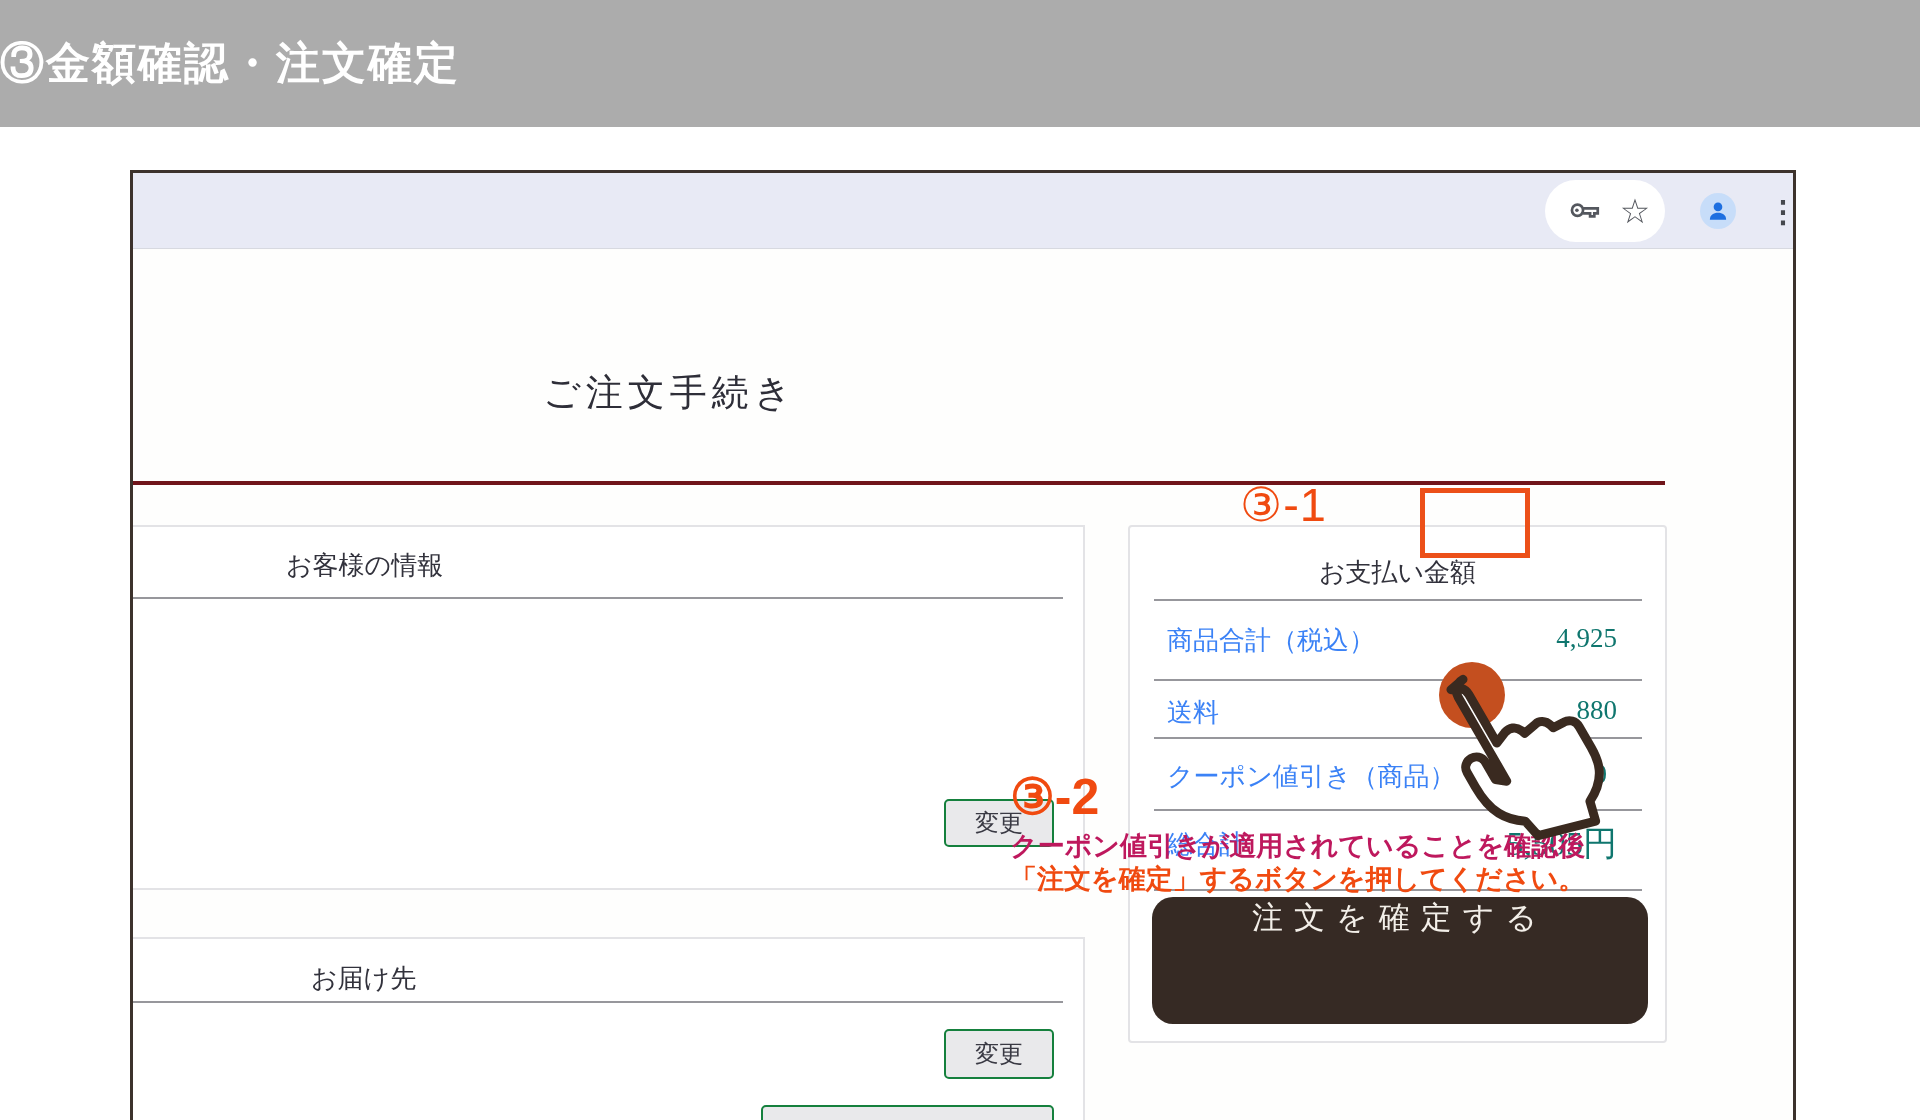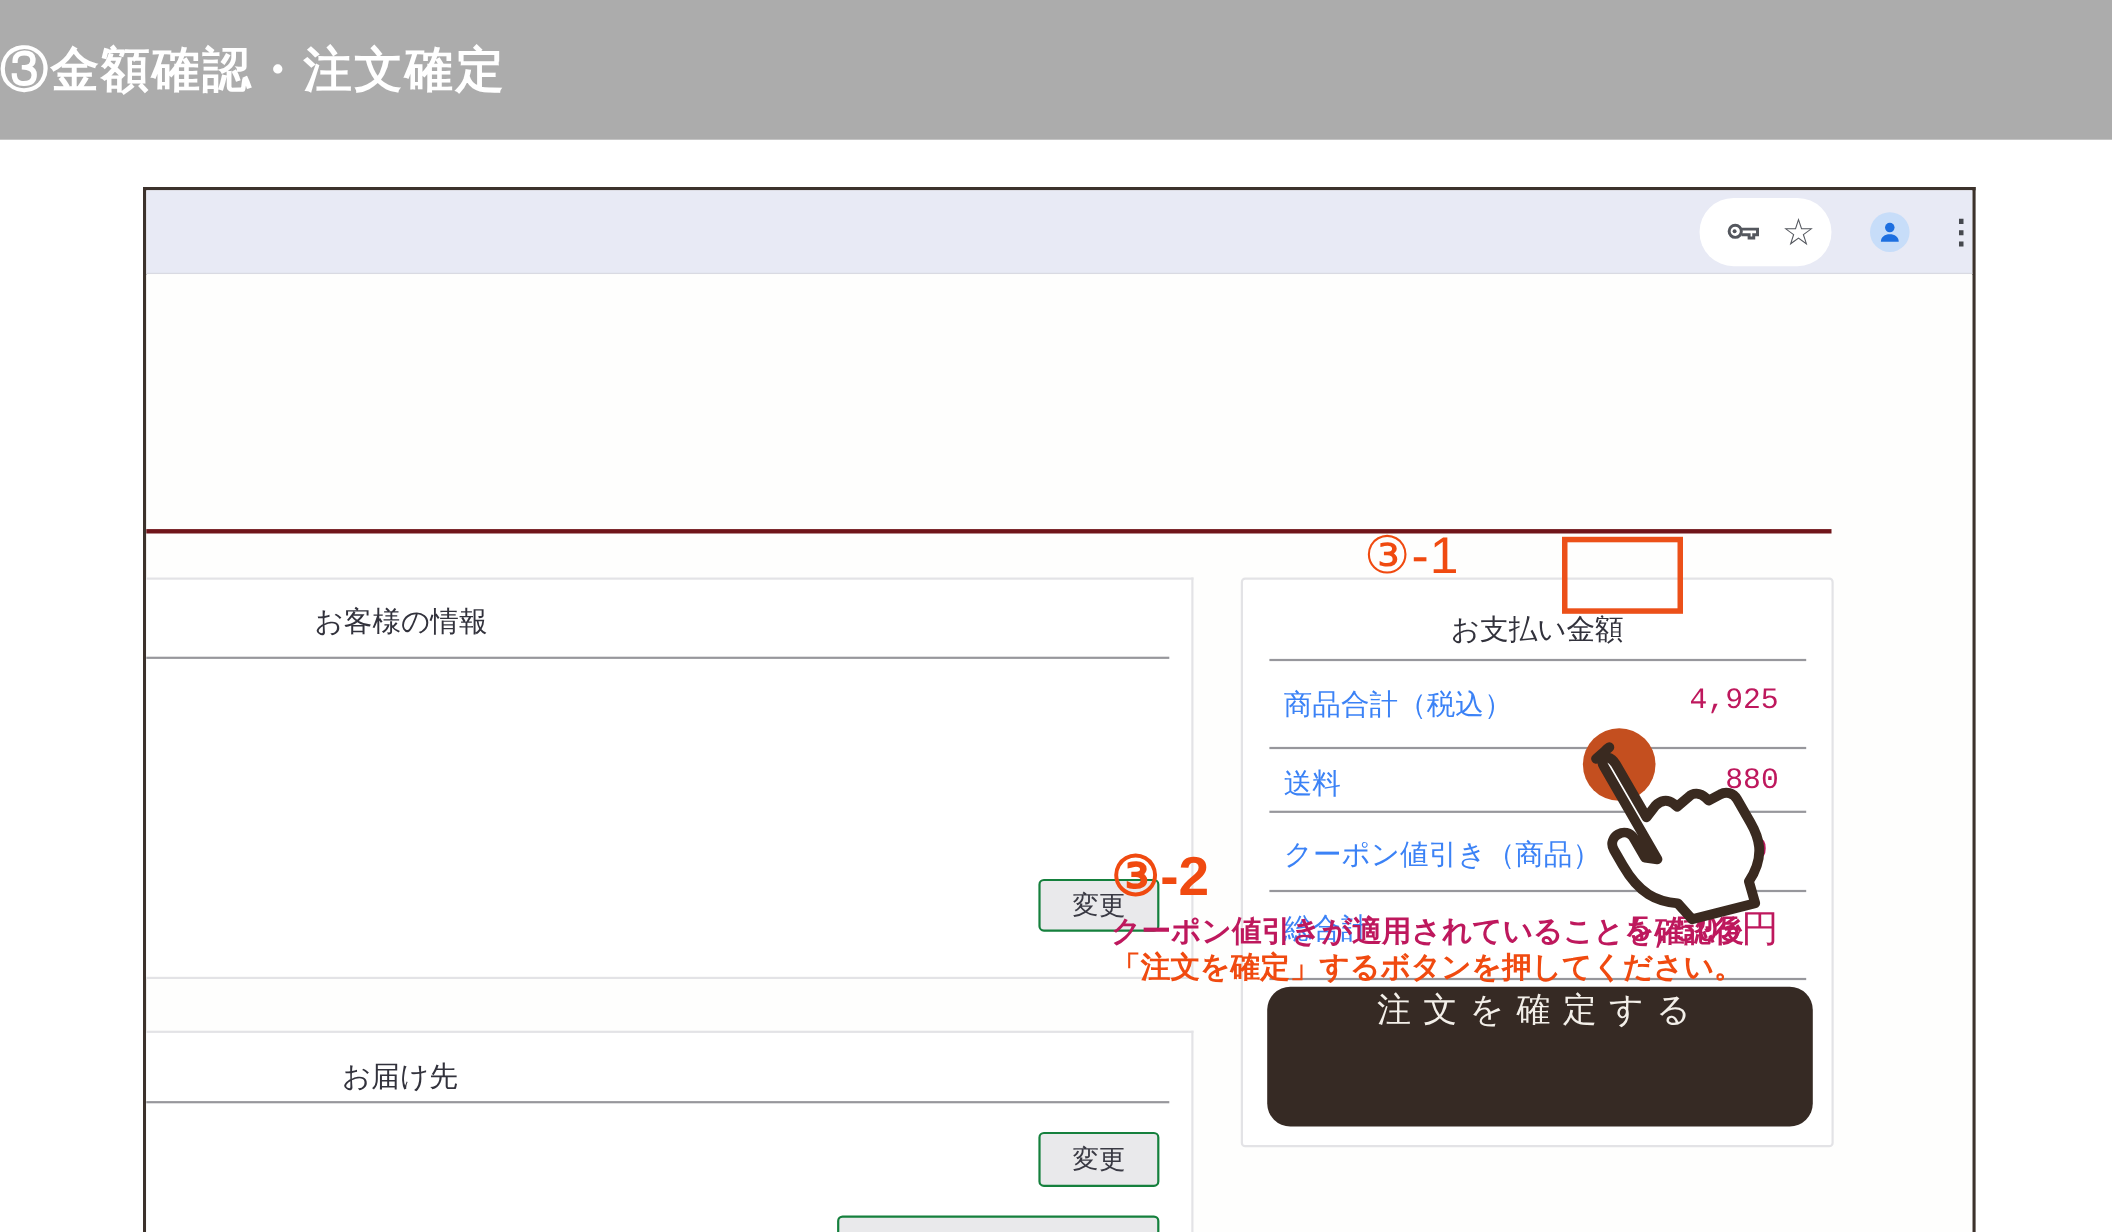--- a/index.html
+++ b/index.html
@@ -46,22 +46,22 @@
               font-family:"Liberation Serif", serif; color:#3a3a44; cursor:pointer; }
 
   
   #panel-customer { left:0; top:275px; width:952px; height:365px; border-left:none; }
   #panel-delivery { left:0; top:687px; width:952px; height:247px; border-left:none; }
 
   
   #panel-payment { left:995px; top:275px; width:539px; height:518px; border-radius:4px; }
   .pay-row-label { position:absolute; left:37px; font-family:"Liberation Serif", serif;
                    font-size:26px; color:#3b82f6; }
-  .pay-row-value { position:absolute; right:48px; font-family:Liberation Mono, monospace;
-                   font-size:27px; color:#be185d; }
+  .pay-row-value { position:absolute; right:48px; font-family:Liberation Serif, serif;
+                   font-size:27px; color:#0f766e; }
   #cta { position:absolute; left:22px; top:370px; width:496px; height:127px;
          background:#362a24; border-radius:21px; display:flex; align-items:flex-start; justify-content:center;
          cursor:pointer; }
   #cta span { color:#f3efe9; font-family:"Liberation Serif", serif; font-size:31px; letter-spacing:11px; }
   #step1-label { position:absolute; left:1240px; top:477px; font-size:47px; font-weight:normal;
                  color:#f04a10; letter-spacing:1px; }
   #coupon-box { position:absolute; left:1420px; top:488px; width:110px; height:70px;
                 border:5px solid #ec5019; }
   #step2-label { position:absolute; left:1010px; top:768px; font-size:50px; font-weight:bold;
                  color:#f04a10; }
@@ -94,20 +94,21 @@
         <circle cx="12" cy="8.2" r="4" fill="#1d6fe0"></circle>
         <path d="M4.5 20c0-4.2 3.4-6.3 7.5-6.3s7.5 2.1 7.5 6.3z" fill="#1d6fe0"></path>
       </svg>
     </div>
     <div id="menu-dots" class="tb-icon">⋮</div>
   </div>
 
   <div id="scroll-thumb"></div>
 
   <div id="pagebody">
+    <div id="page-title">ご注文手続き</div>
     <div id="red-rule"></div>
 
     <div id="panel-customer" class="panel">
       <div class="panel-h" style="left:153px; top:21px;">お客様の情報</div>
       <div class="divider" style="left:0; top:70px; width:930px;"></div>
       <button class="gray-btn" style="left:811px; top:272px; width:110px; height:48px; font-size:24px;">変更</button>
     </div>
 
     <div id="panel-delivery" class="panel">
       <div class="panel-h" style="left:178px; top:22px;">お届け先</div>

